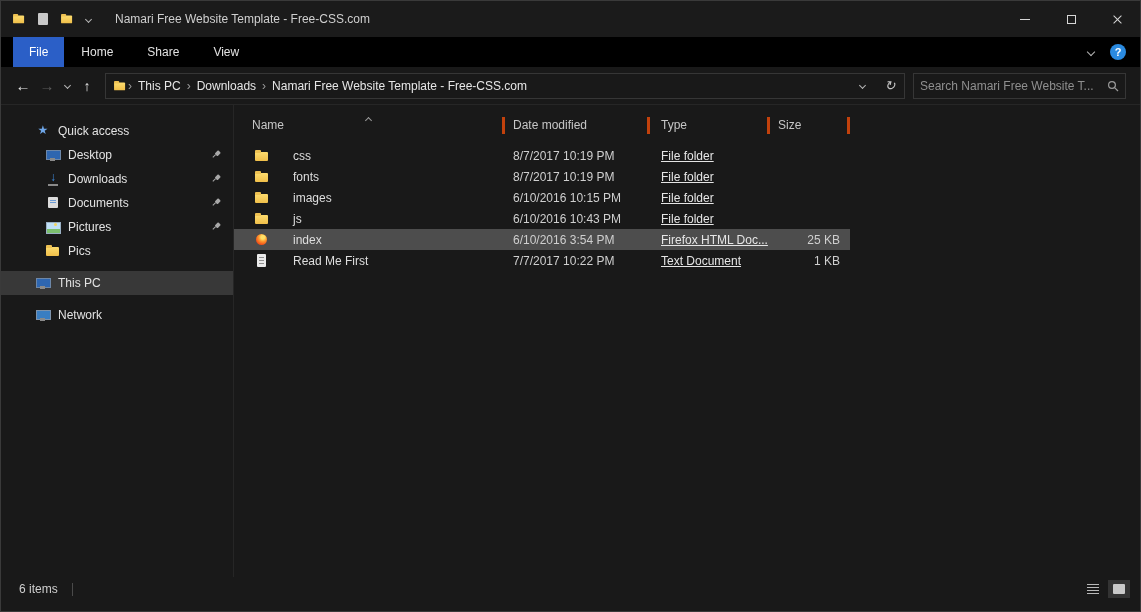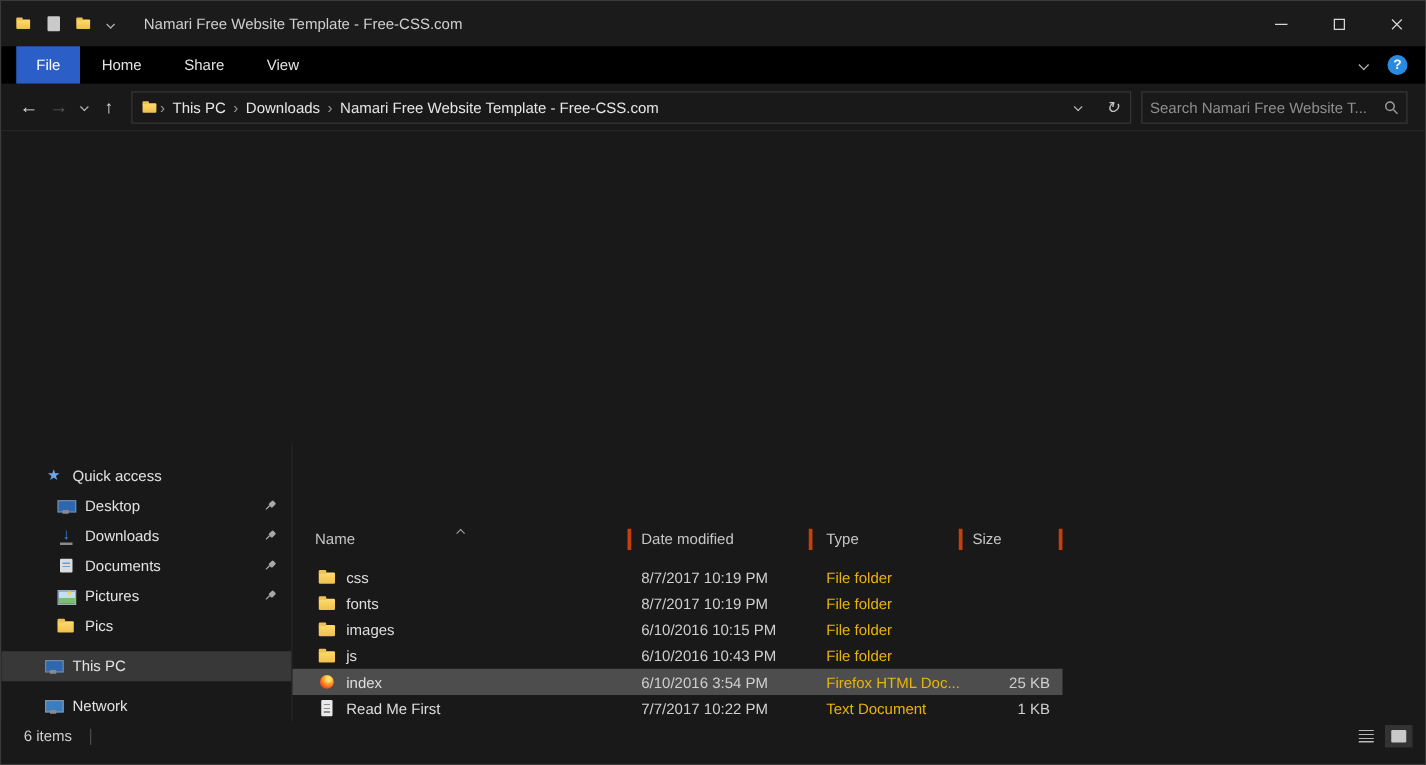--- a/index.html
+++ b/index.html
@@ -48,21 +48,21 @@
   .crumb-sep::before { content:"\203A"; color:#9a9a9a; font-size:12px; }
   .ab-right { margin-left:auto; display:flex; align-items:center; }
   .ab-btn { width:28px; height:24px; display:flex; align-items:center; justify-content:center; }
   .searchbox { width:213px; height:26px; border:1px solid #363636; background:#191919;
                display:flex; align-items:center; padding:0 6px 0 2px; }
   .searchbox input { flex:1; min-width:0; background:transparent; border:none; outline:none;
                      color:#bbb; font-size:12px; padding:0 4px; font-family:inherit; }
   .searchbox input::placeholder { color:#8f8f8f; }
 
   
-  .content { flex:1; display:flex; min-height:0;align-items:flex-end; }
+  .content { flex:1; display:flex; min-height:0; }
   .sidebar { width:233px; flex:none; border-right:1px solid #262626; padding-top:14px; }
   .side-item { height:24px; display:flex; align-items:center; color:#e2e2e2; font-size:12px;
                padding-left:34px; position:relative; cursor:default; }
   .side-item.lvl1 { padding-left:44px; }
   .side-item.gap { margin-top:8px; }
   .side-item.selected { background:#383838; }
   .side-item .lbl { margin-left:7px; white-space:nowrap; }
   .pin { position:absolute; right:12px; top:7px; width:10px; height:10px; transform:rotate(45deg); }
   .pin::before { content:""; position:absolute; left:3px; top:0; width:4px; height:5px; background:#a8a8a8; border-radius:1px; }
   .pin::after { content:""; position:absolute; left:4px; top:5px; width:1px; height:4px; background:#a8a8a8; }
@@ -72,23 +72,23 @@
   .col { height:17px; line-height:17px; border-right:3px solid #c2410c; white-space:nowrap; }
   .c-name { width:271px; padding-left:18px; position:relative; }
   .c-date { width:145px; padding-left:8px; }
   .c-type { width:120px; padding-left:11px; }
   .c-size { width:80px; padding-left:8px; }
   .sort { position:absolute; left:132px; top:-6px; }
   .rows { margin-top:7px; }
   .row { display:flex; align-items:center; height:21px; font-size:12px; color:#dedede; width:616px; cursor:default; }
   .row.selected { background:#4d4d4d; }
   .cell-name { width:271px; display:flex; align-items:center; padding-left:20px; }
-  .cell-name .lbl { margin-left:7px; white-space:nowrap; }
+  .cell-name .lbl { margin-left:23px; white-space:nowrap; }
   .cell-date { width:145px; padding-left:8px; color:#cfcfcf; white-space:nowrap; }
-  .cell-type { width:120px; padding-left:11px; color:#eab308; white-space:nowrap; overflow:hidden; }
+  .cell-type { width:120px; padding-left:11px; color:#e5e5e5; white-space:nowrap; overflow:hidden;text-decoration:underline; }
   .cell-size { width:80px; padding-right:10px; text-align:right; color:#cfcfcf; white-space:nowrap; }
 
   
   .statusbar { height:34px; flex:none; display:flex; align-items:center; padding:0 10px 10px 18px;
                color:#cfcfcf; font-size:12px; background:#191919; }
   .sb-sep { width:1px; height:13px; background:#4a4a4a; margin-left:14px; }
   .sb-right { margin-left:auto; display:flex; align-items:center; gap:4px; }
   .sb-btn { width:22px; height:18px; display:flex; align-items:center; justify-content:center; }
   .sb-lines { width:12px; height:10px; background:repeating-linear-gradient(180deg,#b9b9b9 0 1px,transparent 1px 3px); }
   .sb-box { width:12px; height:10px; background:#c9c9c9; border-radius:1px; }

